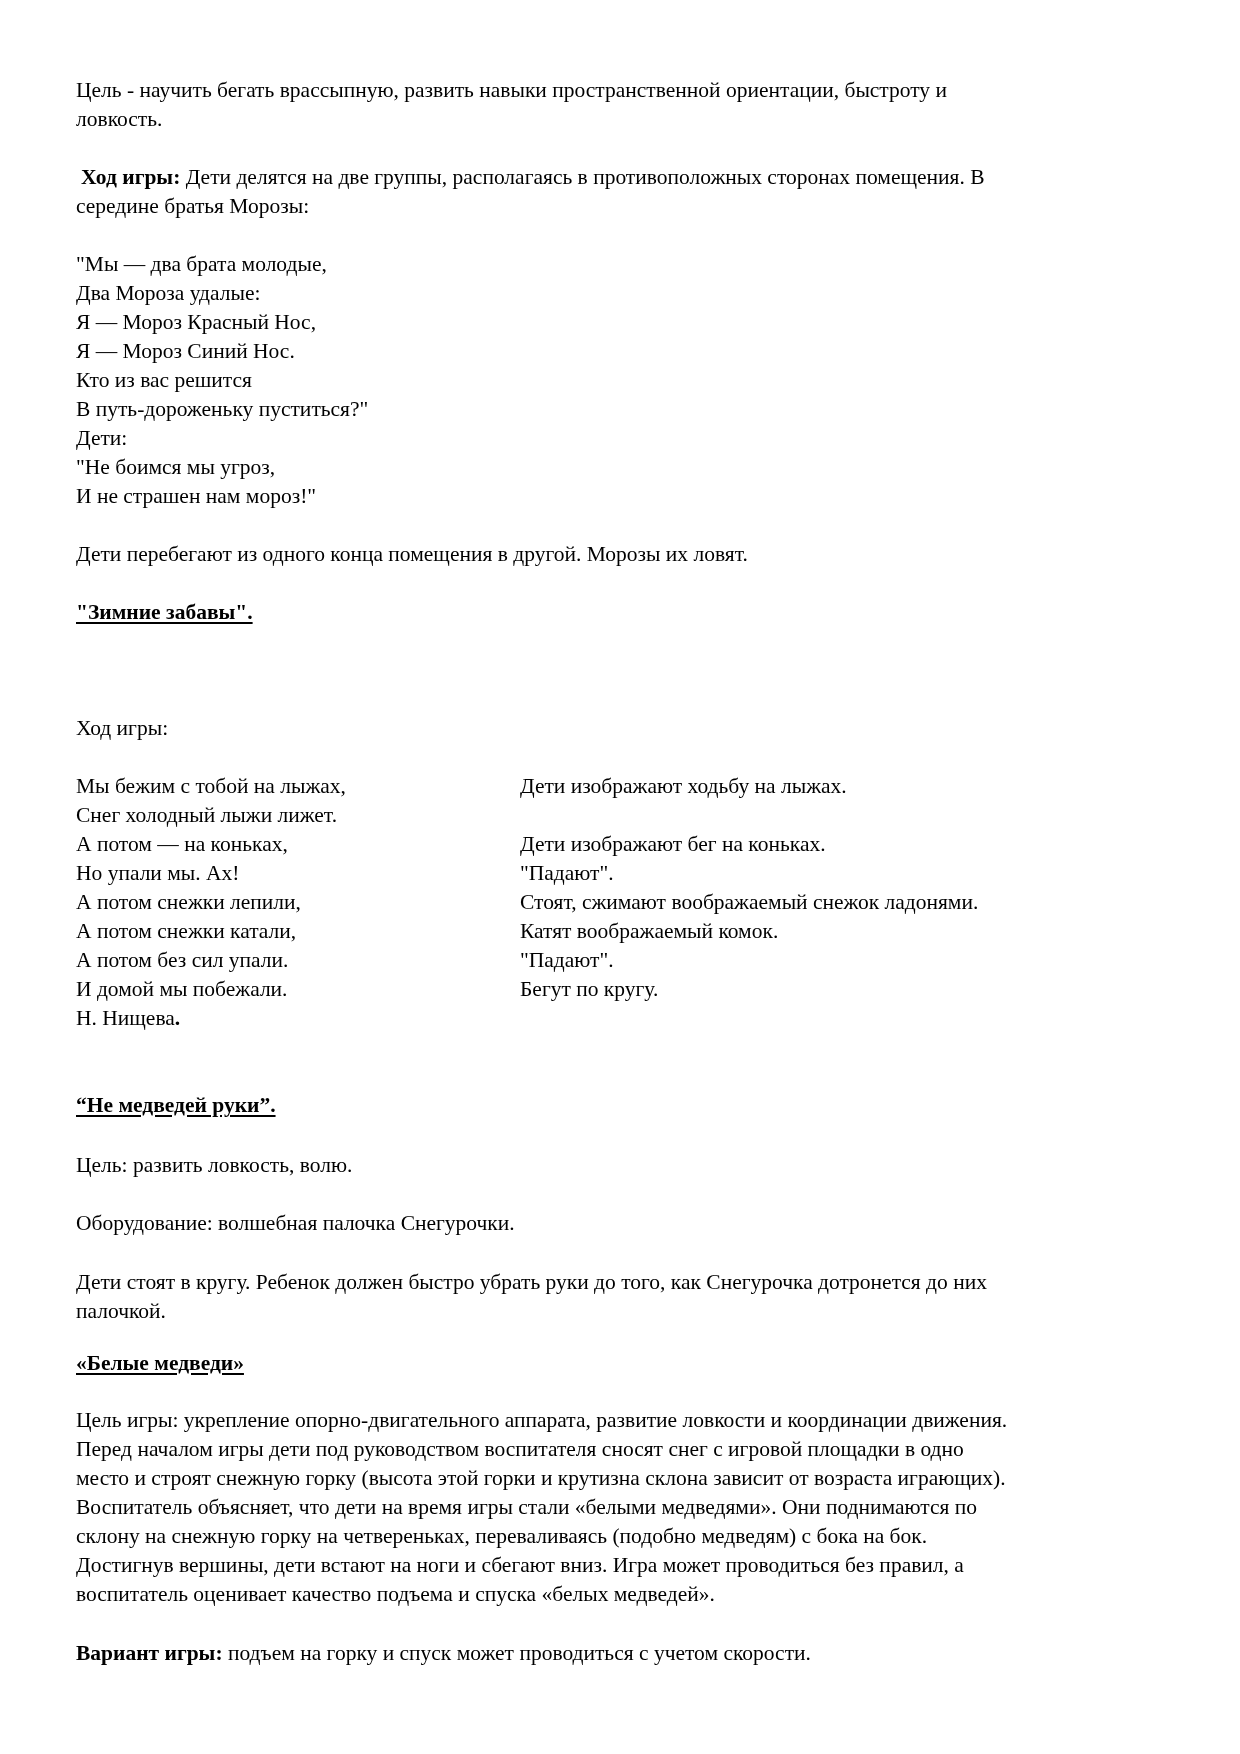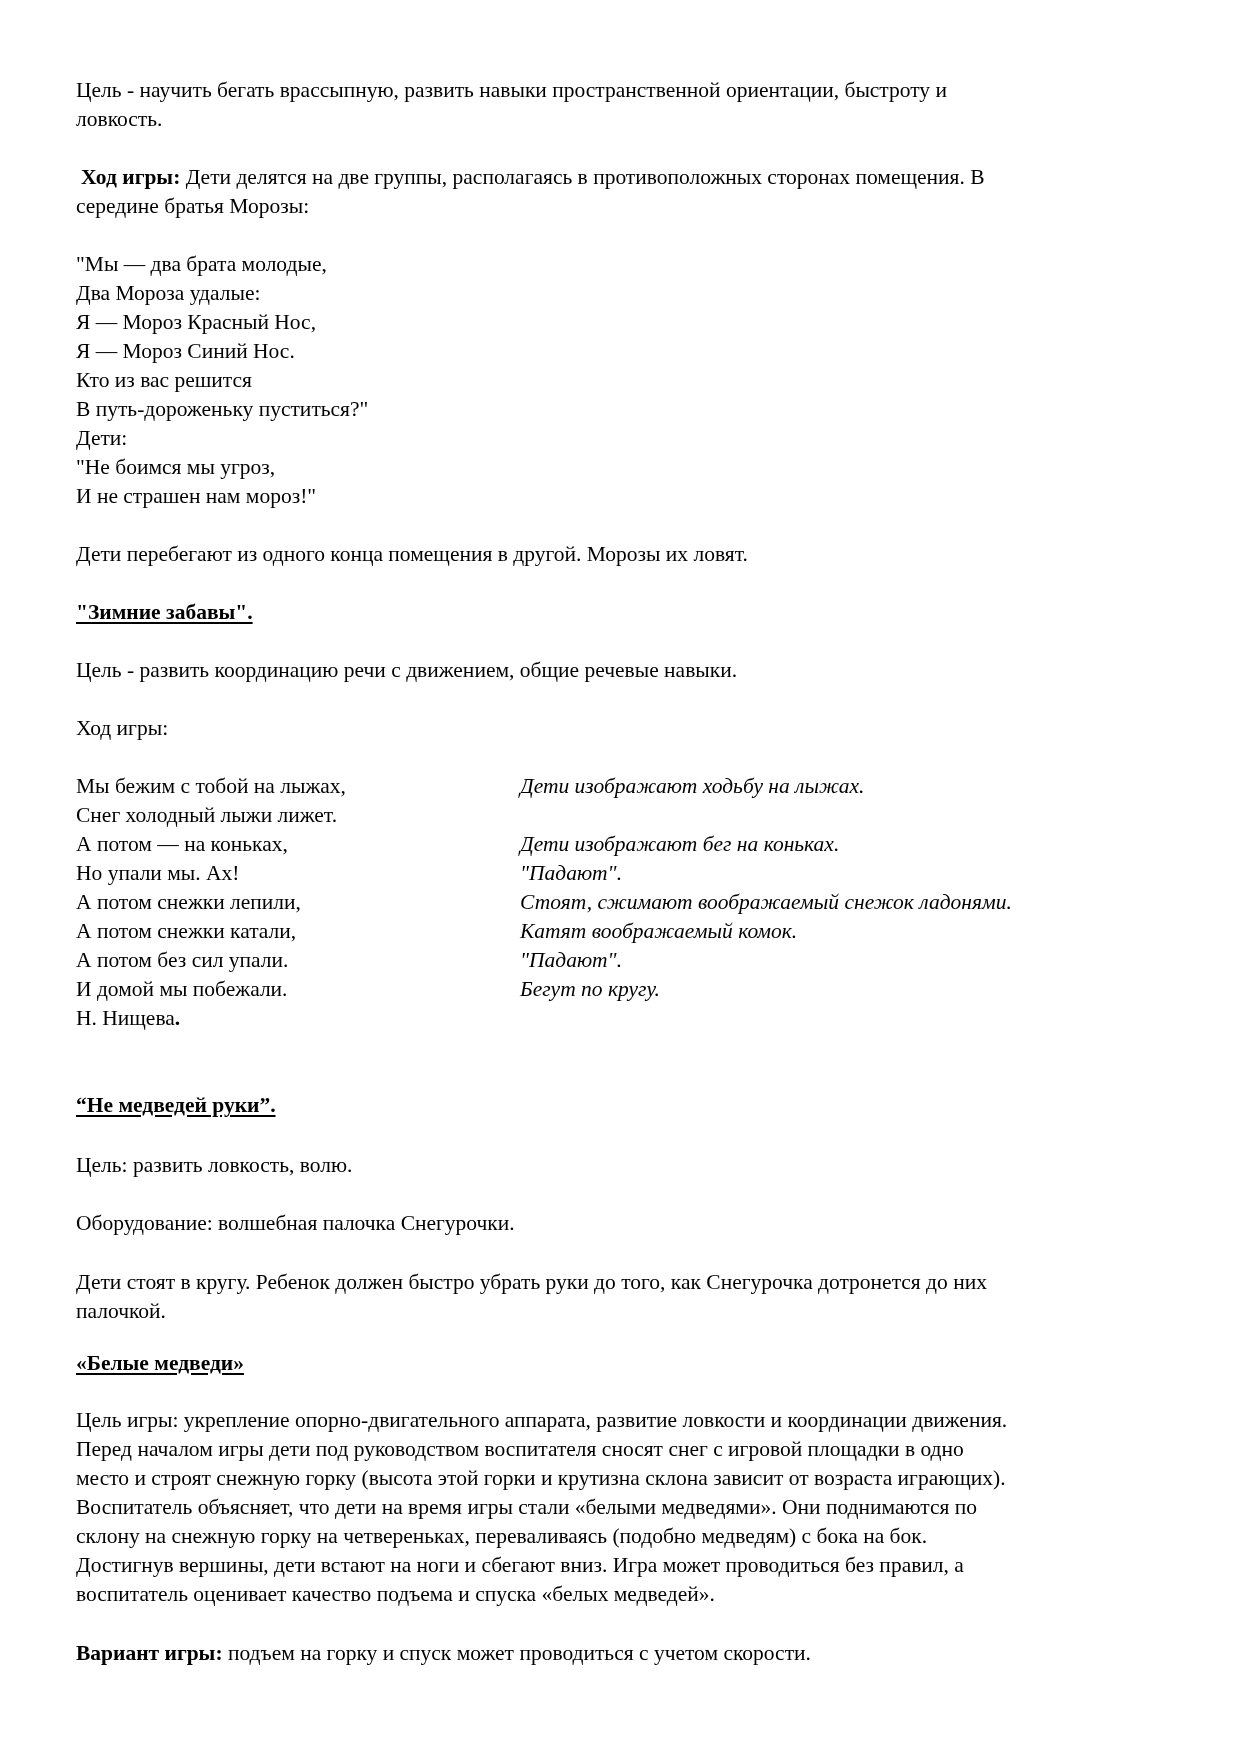--- a/index.html
+++ b/index.html
@@ -3,21 +3,21 @@
 <meta charset="utf-8">
 <style>
   html, body { margin: 0; padding: 0; background: #ffffff; }
   body {
     width: 1240px; height: 1754px; position: relative; overflow: hidden;
     font-family: "Liberation Serif", "DejaVu Serif", serif;
     font-size: 21.5px; color: #000000;
   }
   .page { position: absolute; left: 0; top: 0; width: 1052px; height: 1754px; }
   .ln { position: absolute; left: 76px; white-space: nowrap; line-height: 29px; }
-  .col2 { left: 520px; font-style: italic; }
+  .col2 { left: 520px; }
   .b { font-weight: bold; }
   .i { }
   .h { font-weight: bold; text-decoration: underline; text-decoration-thickness: 2px; text-underline-offset: 3px; }
 </style>
 </head>
 <body>
 
 <div class="page">
 
   <div class="ln" style="top:76px">Цель - научить бегать врассыпную, развить навыки пространственной ориентации, быстроту и</div>
@@ -32,21 +32,20 @@
   <div class="ln" style="top:337px">Я — Мороз Синий Нос.</div>
   <div class="ln" style="top:366px">Кто из вас решится</div>
   <div class="ln" style="top:395px">В путь-дороженьку пуститься?"</div>
   <div class="ln" style="top:424px">Дети:</div>
   <div class="ln" style="top:453px">"Не боимся мы угроз,</div>
   <div class="ln" style="top:482px">И не страшен нам мороз!"</div>
 
   <div class="ln" style="top:540px">Дети перебегают из одного конца помещения в другой. Морозы их ловят.</div>
 
   <div class="ln h" style="top:598px">"Зимние забавы".</div>
-  <div class="ln" style="top:656px">Цель - развить координацию речи с движением, общие речевые навыки.</div>
   <div class="ln" style="top:714px">Ход игры:</div>
 
   <div class="ln" style="top:772px">Мы бежим с тобой на лыжах,</div>
   <div class="ln col2" style="top:772px">Дети изображают ходьбу на лыжах.</div>
   <div class="ln" style="top:801px">Снег холодный лыжи лижет.</div>
   <div class="ln" style="top:830px">А потом — на коньках,</div>
   <div class="ln col2" style="top:830px">Дети изображают бег на коньках.</div>
   <div class="ln" style="top:859px">Но упали мы. Ах!</div>
   <div class="ln col2" style="top:859px">"Падают".</div>
   <div class="ln" style="top:888px">А потом снежки лепили,</div>

